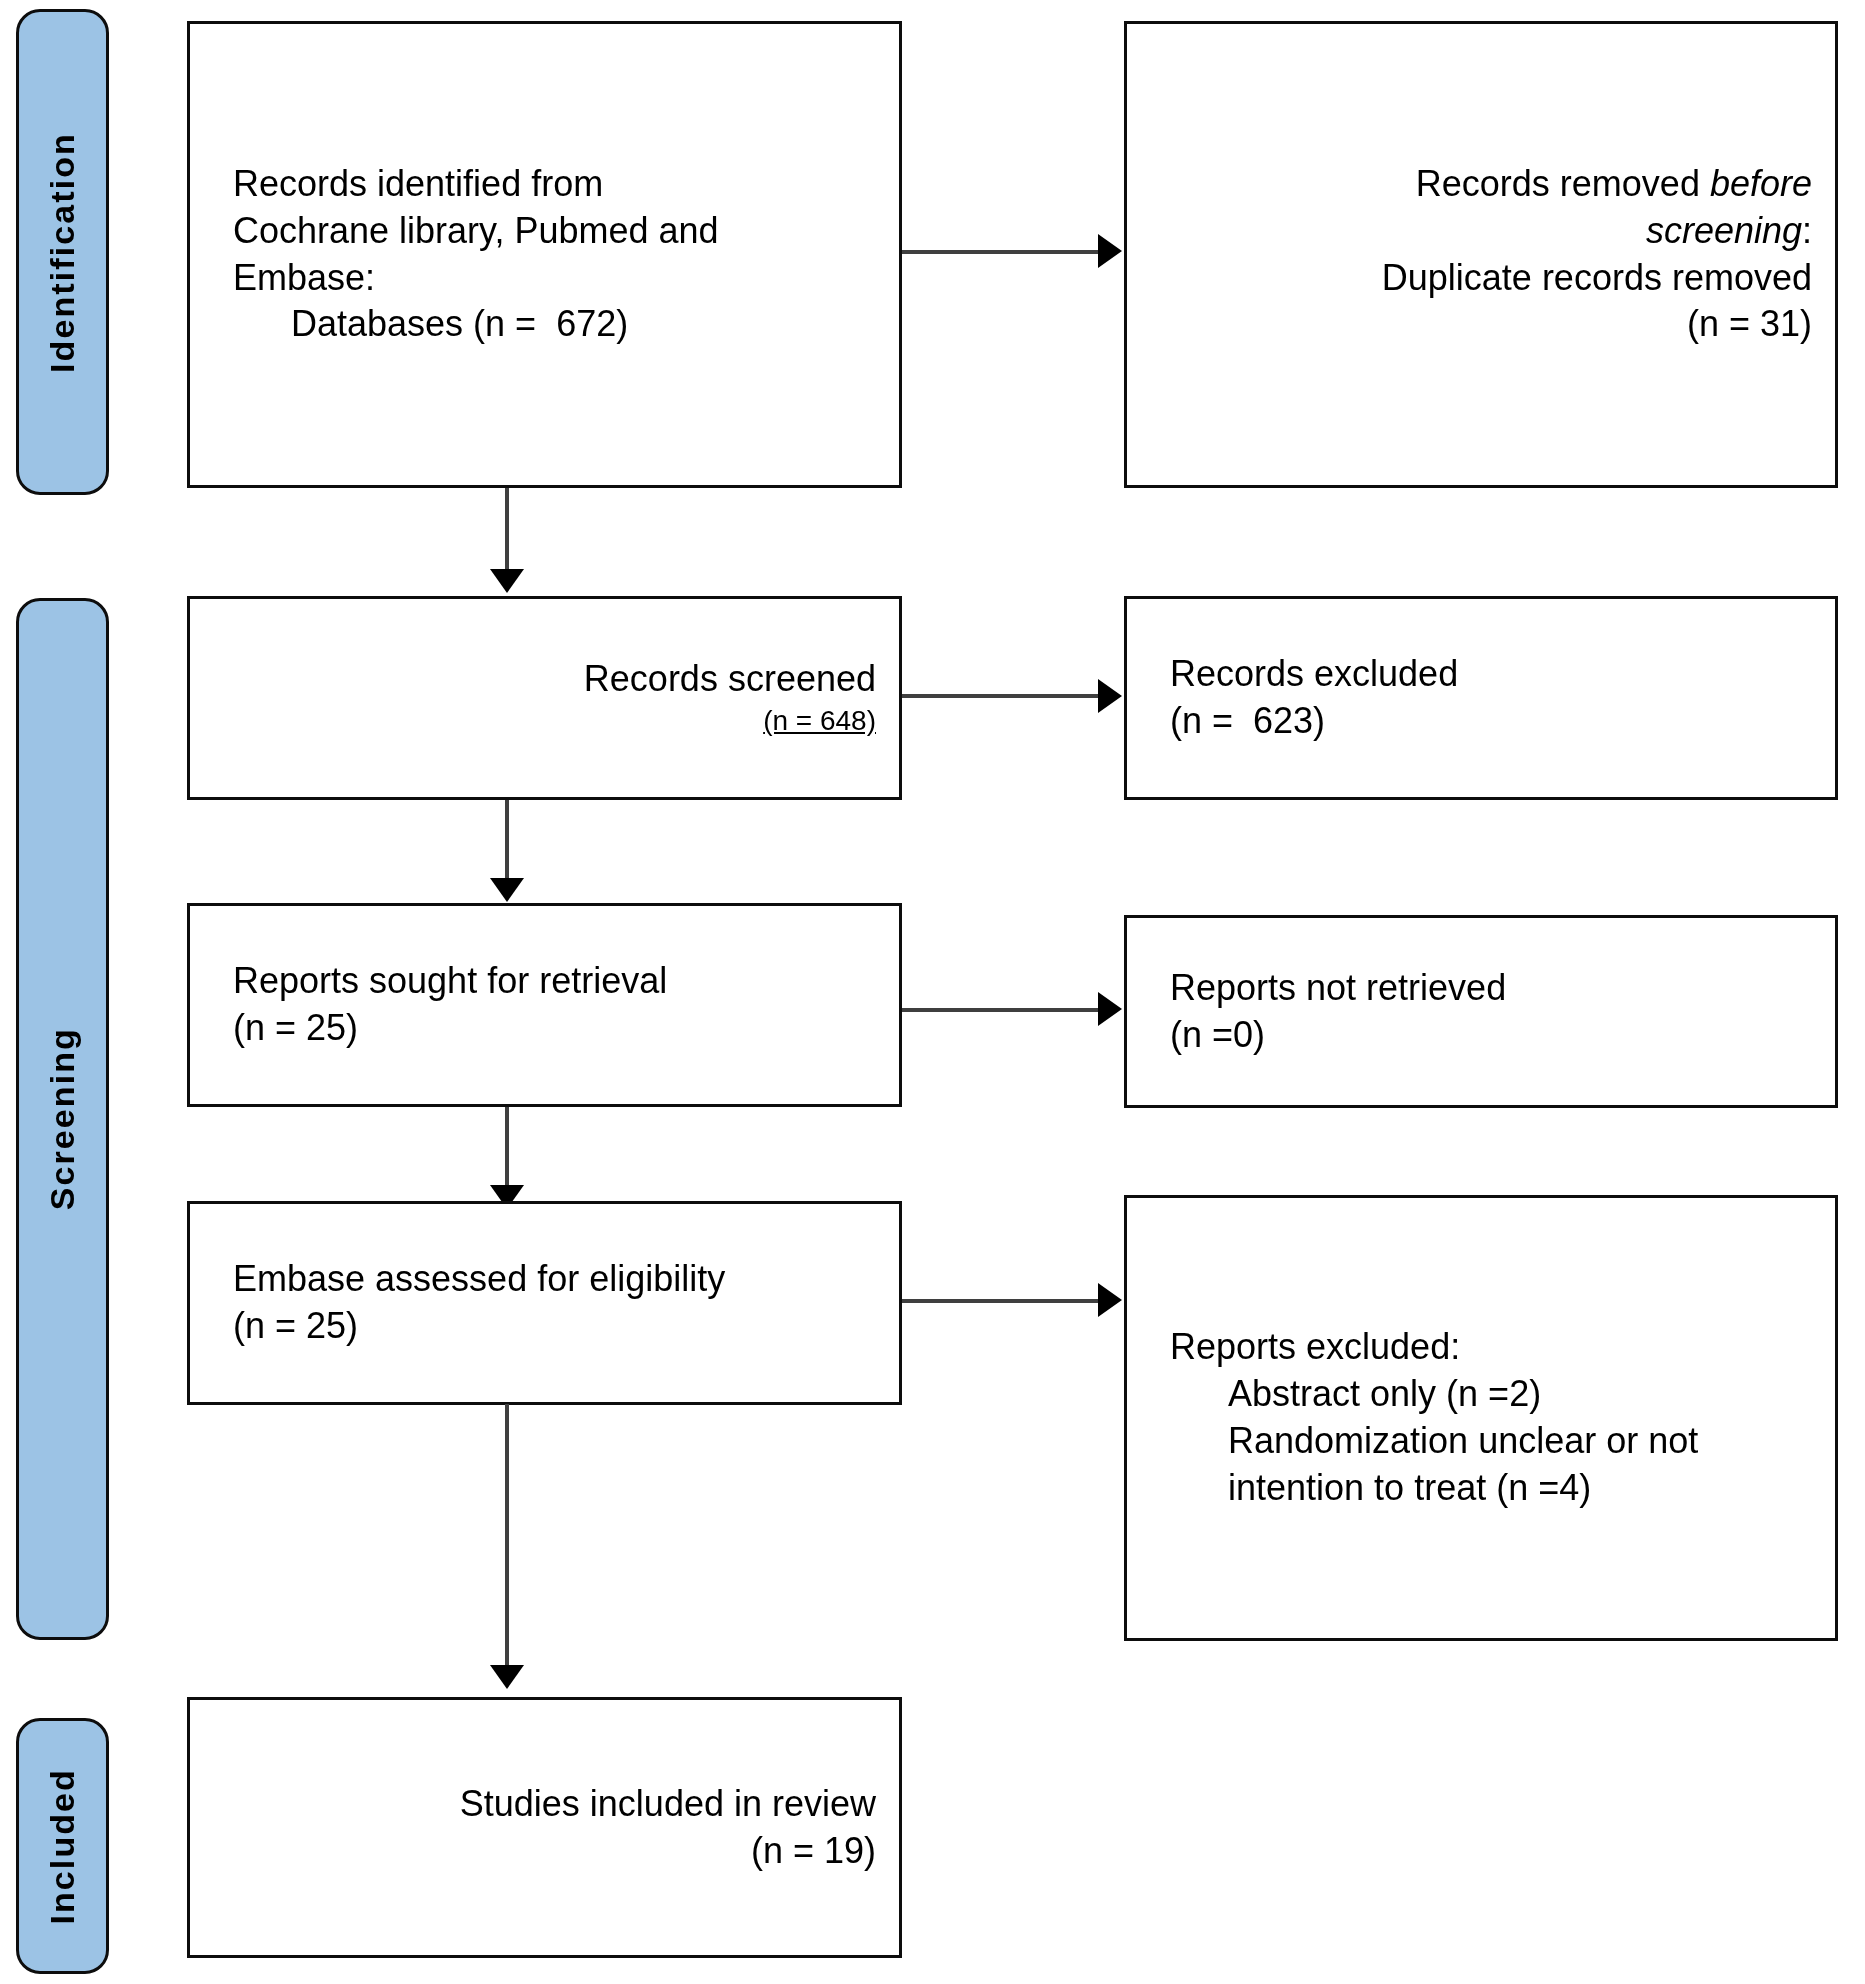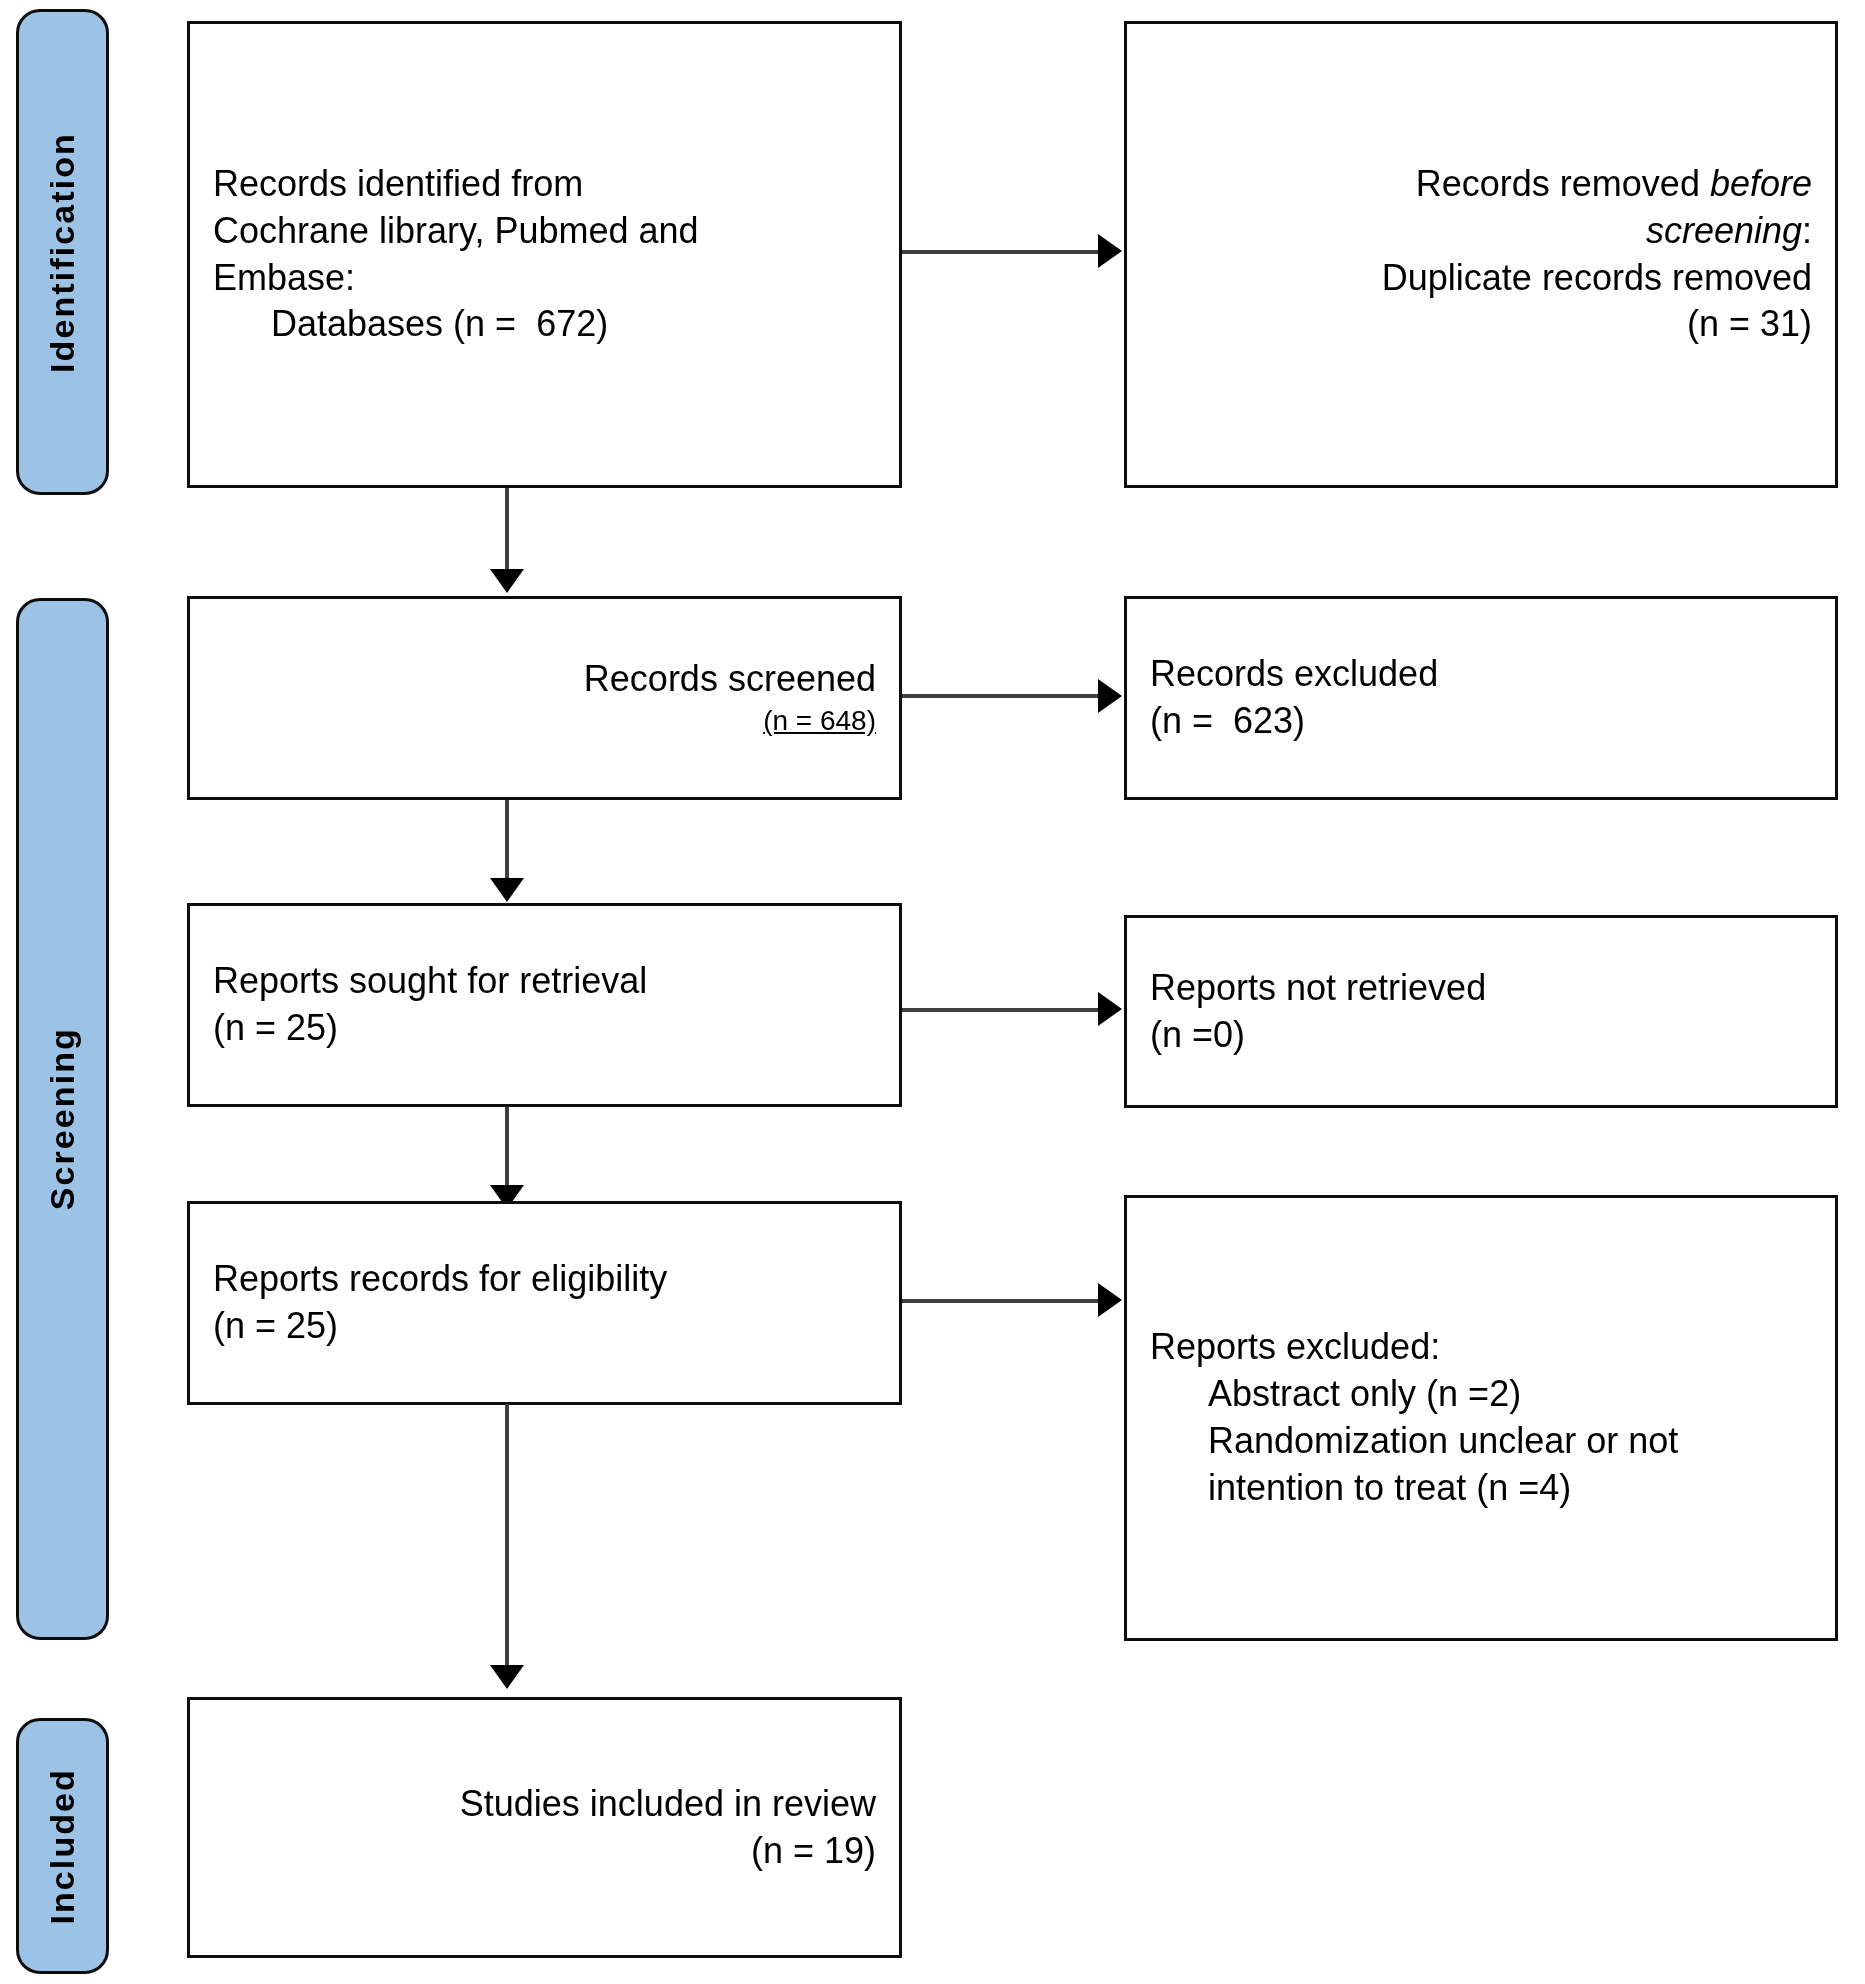--- a/index.html
+++ b/index.html
@@ -48,20 +48,21 @@
     box-sizing: border-box;
     display: flex;
     flex-direction: column;
     justify-content: center;
     padding: 0 23px;
   }
   .flow-box .box-text {
     color: #000000;
     line-height: 1.30;
     white-space: pre-wrap;
+    margin-left: 20px;
   }
   .flow-box .box-text.indented {
     padding-left: 58px;
   }
   .flow-box .box-text .em {
     font-style: italic;
   }
 
   
   .v-line {
@@ -154,21 +155,21 @@
     <div class="box-text" style="font-size:36px;">(n =0)</div>
   </div>
 
   <div class="h-line" style="left:902px; top:1008px; width:197px;"></div>
   <div class="arrow-right" style="left:1098px; top:992px;"></div>
 
   <div class="v-line" style="left:505px; top:1107px; width:3.7px; height:81px;"></div>
   <div class="arrow-down" style="left:490px; top:1185px;"></div>
 
   <div class="flow-box" style="left:187px; top:1201px; width:715px; height:204px;">
-    <div class="box-text" style="font-size:36px;">Reports records for eligibility</div>
+    <div class="box-text" style="font-size:36px;">Embase assessed for eligibility</div>
     <div class="box-text" style="font-size:36px;">(n = 25)</div>
   </div>
 
   <div class="flow-box" style="left:1124px; top:1195px; width:714px; height:446px;">
     <div class="box-text" style="font-size:36px;">Reports excluded:</div>
     <div class="box-text indented" style="font-size:36px;">Abstract only (n =2)</div>
     <div class="box-text indented" style="font-size:36px;">Randomization unclear or not</div>
     <div class="box-text indented" style="font-size:36px;">intention to treat (n =4)</div>
   </div>
 

